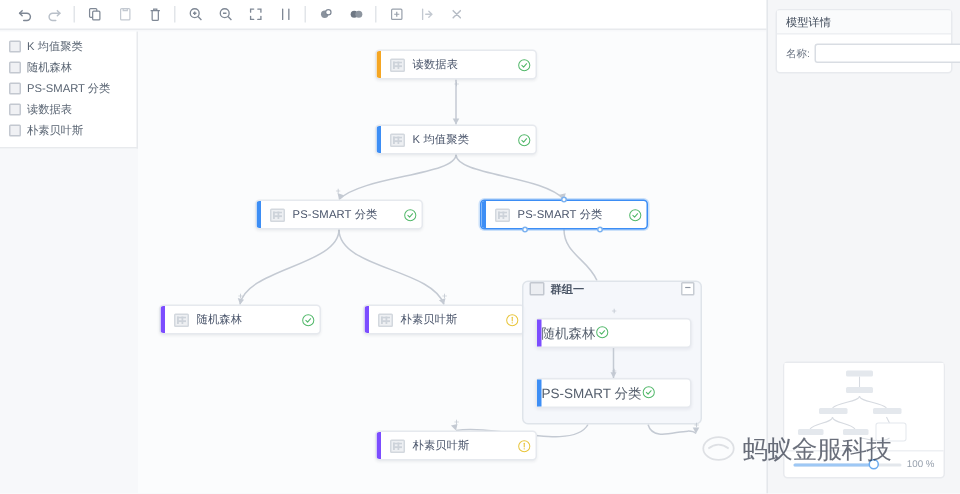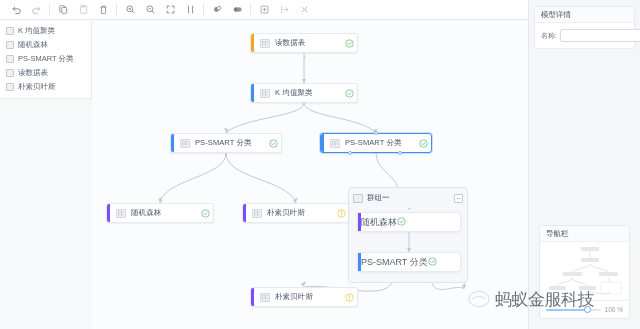--- a/index.html
+++ b/index.html
@@ -77,21 +77,21 @@
   .plus {
     position:absolute; width:5px; height:5px; color:#b9c0ca; font-size:6px; line-height:5px;
     text-align:center;
   }
   
   .group-box {
     position:absolute; background:rgba(243,246,250,.85);
     border:1px solid #dfe4ea; border-radius:4px;
   }
   .group-head {
-    height:15px; display:flex; align-items:flex-end; padding:0 4px; gap:4px;
+    height:15px; display:flex; align-items:flex-start; padding:0 4px; gap:4px;font-weight:bold;
   }
   .group-ico {
     width:10px; height:9px; border:1px solid #c3c8d0; border-radius:1px; background:#eceef2; flex:none;
   }
   .group-title { font-size:7.5px; color:#4a5566; white-space:nowrap; }
   .group-collapse {
     margin-left:auto; width:9px; height:9px; border:1px solid #c7ccd3; border-radius:1px;
     background:#fff; display:flex; align-items:center; justify-content:center;
     font-size:7px; line-height:7px; color:#8d95a1; cursor:pointer;
   }
@@ -100,21 +100,21 @@
     display:flex; align-items:center; box-shadow:0 1px 2px rgba(30,40,60,.06);
   }
   
   .group-pill {
     position:absolute; height:18px; background:#f2f4f7; border:1px solid #dfe3e9;
     border-radius:3px; display:flex; align-items:center; gap:4px; padding:0 6px;
     cursor:pointer;
   }
   
   #rightpanel {
-    position:absolute; right:0; top:0; width:112px; height:329px;
+    position:absolute; right:0; top:0; width:129px; height:329px;
     background:#f5f6f8; border-left:1px solid #e4e7eb;
   }
   .rp-card { background:#ffffff; margin:6px 5px; border:1px solid #e8eaee; border-radius:3px; }
   .rp-title {
     height:16px; display:flex; align-items:center; padding:0 6px;
     font-size:7.5px; color:#3c4757; border-bottom:1px solid #eef0f3; background:#fafbfc;
   }
   .rp-body { padding:6px; }
   .field-row { display:flex; align-items:center; gap:3px; }
   .field-label { font-size:7px; color:#6b7483; white-space:nowrap; }
@@ -431,21 +431,20 @@
     <div class="rp-title">模型详情</div>
     <div class="rp-body">
       <div class="field-row">
         <span class="field-label">名称:</span>
         <input class="field-input" type="text" value="" style="">
       </div>
     </div>
   </div>
 
   <div class="rp-card" id="navcard">
-    <div class="rp-title">导航栏</div>
     <div class="nav-map">
       <svg width="100" height="58" viewBox="0 0 100 58">
         <g stroke="#d6dae0" stroke-width=".7" fill="none">
           <path d="M50 9 L50 16"></path>
           <path d="M50 22 C50 26, 36 26, 32 30"></path>
           <path d="M50 22 C50 26, 64 26, 68 30"></path>
           <path d="M32 36 C32 40, 20 40, 17 44"></path>
           <path d="M32 36 C32 40, 44 40, 47 44"></path>
           <path d="M68 36 L70 40"></path>
           <path d="M70 50 C64 54, 54 50, 50 50"></path>

